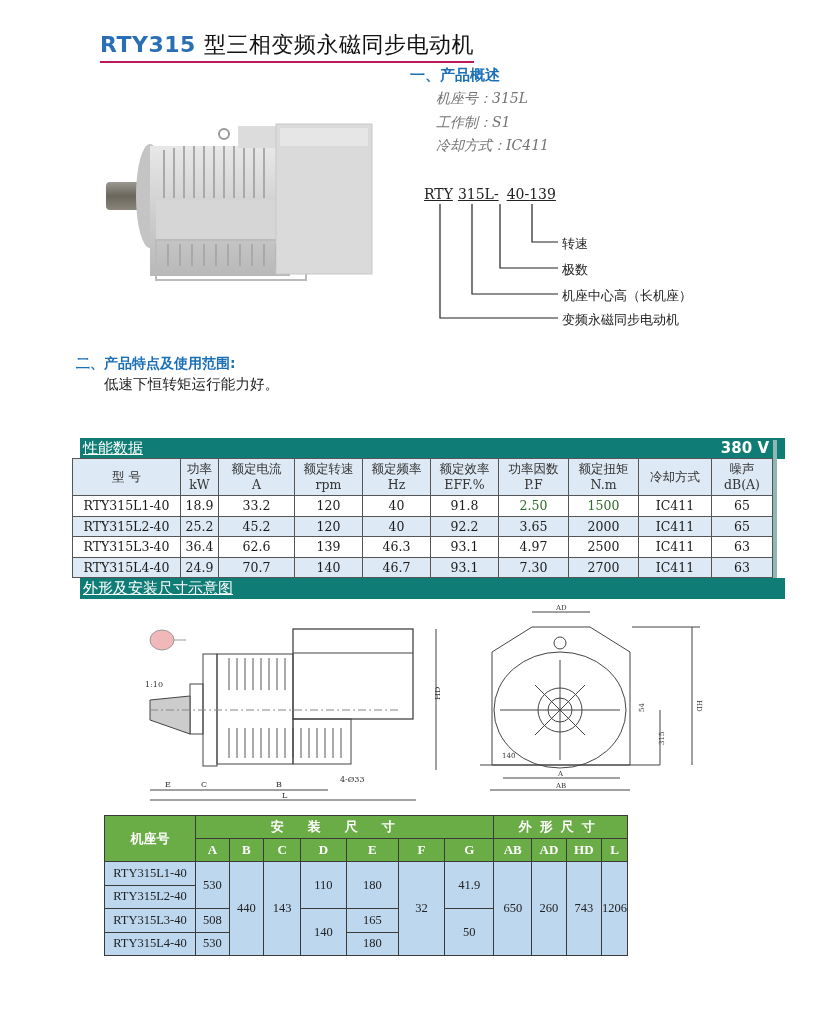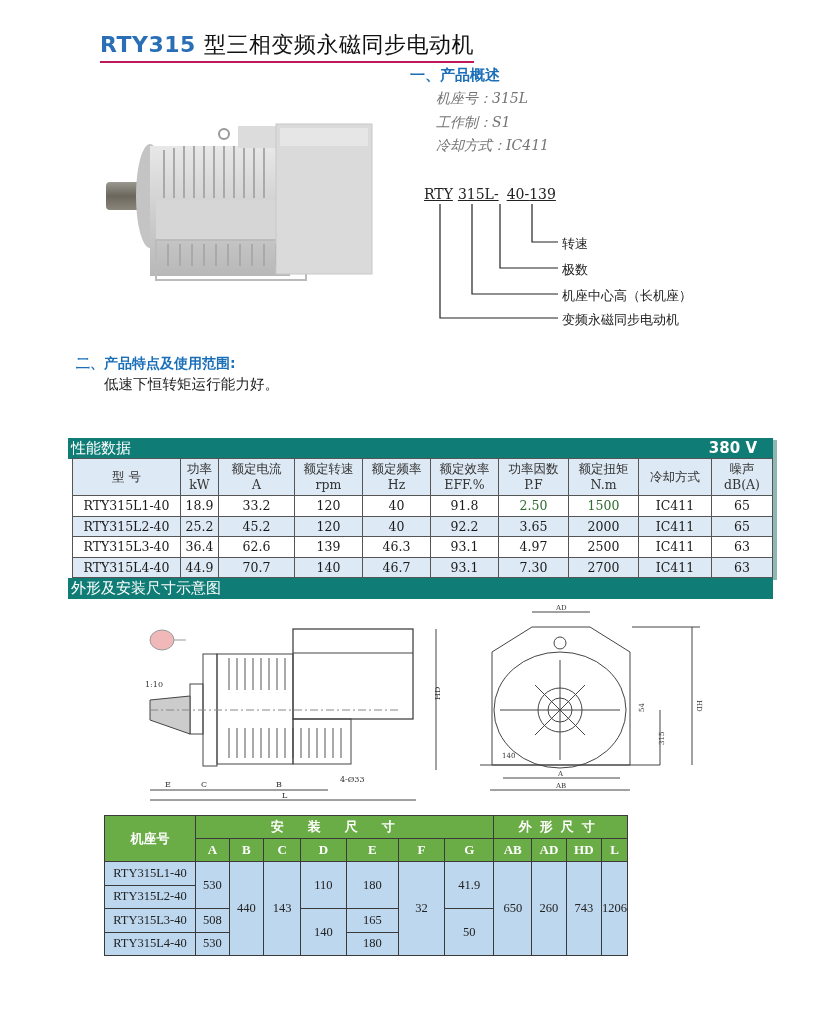--- a/index.html
+++ b/index.html
@@ -17,21 +17,21 @@
 
   .model-code { position: absolute; left: 424px; top: 186px; font-size: 14px; color: #222; white-space: nowrap; }
   .model-code span { text-decoration: underline; margin-right: 5px; }
   .code-diagram { position: absolute; left: 430px; top: 200px; width: 290px; height: 130px; }
   .code-label { position: absolute; font-size: 13px; color: #222; white-space: nowrap; }
 
   .features { position: absolute; left: 76px; top: 332px; width: 700px; margin-top: 23px; }
   .feat-head { font-family: "DejaVu Sans", sans-serif; font-size: 14px; font-weight: bold; color: #1a6fb8; margin-bottom: 1px; }
   .feat-p { font-size: 14.5px; line-height: 21px; color: #222; text-indent: 28px; letter-spacing: 0.1px; }
 
-  .bar { position: absolute; left: 68px; width: 705px; height: 21px; background: #0f7d76; color: #fff; font-family: "DejaVu Sans", sans-serif; font-size: 15px; padding-left: 3px; line-height: 21px; }
+  .bar { position: absolute; left: 80px; width: 705px; height: 21px; background: #0f7d76; color: #fff; font-family: "DejaVu Sans", sans-serif; font-size: 15px; padding-left: 3px; line-height: 21px; text-decoration: underline; }
   .bar .volt { position: absolute; right: 16px; top: 0; font-weight: bold; font-size: 15px; }
   .bar-shadow { position: absolute; left: 773px; width: 4px; background: #8fb8b4; }
 
   table.perf { position: absolute; left: 72px; top: 458px; width: 701px; border-collapse: collapse; font-size: 12.5px; }
   table.perf td, table.perf th { border: 1px solid #555; text-align: center; font-weight: normal; height: 20.5px; line-height: 15px; }
   table.perf th { background: #dde9f4; color: #333; font-size: 12.5px; padding: 2px 0; line-height: 16px; }
   table.perf tr.odd td { background: #ffffff; }
   table.perf tr.even td { background: #dde9f4; }
   table.perf td.green { color: #2e6b2e; text-align: center; }
 
@@ -180,21 +180,21 @@
         <td>139</td>
         <td>46.3</td>
         <td>93.1</td>
         <td>4.97</td>
         <td>2500</td>
         <td>IC411</td>
         <td>63</td>
   </tr>
   <tr class="even">
     <td>RTY315L4-40</td>
-        <td>44.9</td>
+        <td>24.9</td>
         <td>70.7</td>
         <td>140</td>
         <td>46.7</td>
         <td>93.1</td>
         <td>7.30</td>
         <td>2700</td>
         <td>IC411</td>
         <td>63</td>
   </tr>
 </tbody>

